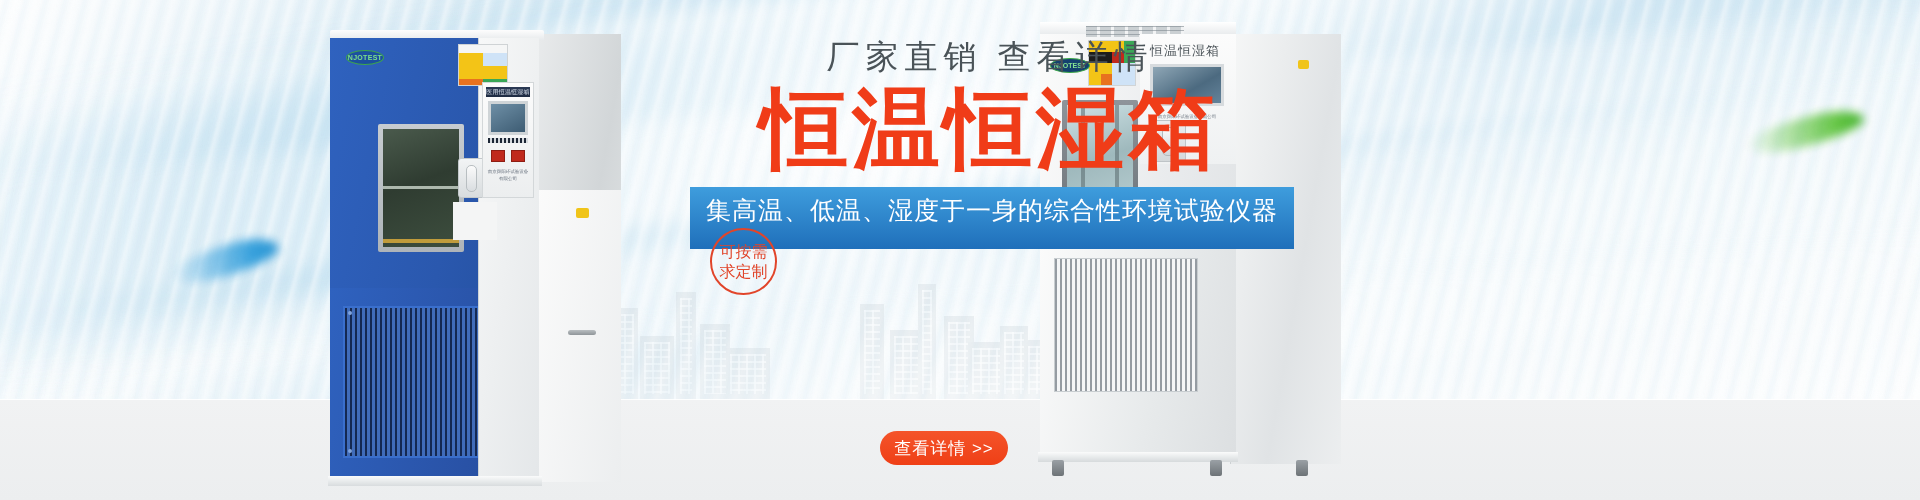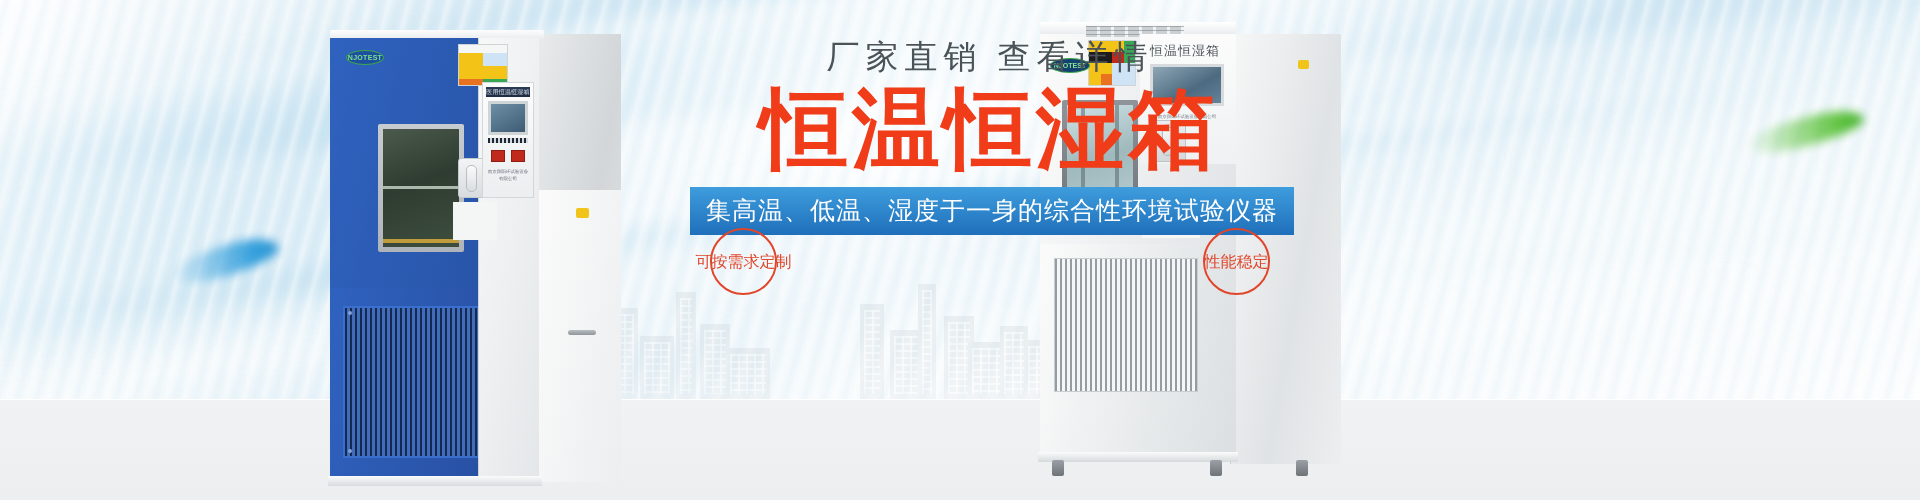--- a/index.html
+++ b/index.html
@@ -48,27 +48,27 @@
   .leaf-blue2{left:1215px;top:72px;width:120px;height:26px;
     background:linear-gradient(95deg,rgba(255,255,255,0),#29a7e0 80%);transform:rotate(-18deg);opacity:.9;}
   .leaf-green{left:1745px;top:118px;width:120px;height:28px;
     background:linear-gradient(95deg,rgba(255,255,255,0),#5cc23a 78%,#39ad24);transform:rotate(-14deg);opacity:.95;}
 
   
   .copy{position:absolute;left:690px;top:40px;width:600px;text-align:center;}
   .tagline{font-size:33px;color:#4a5358;letter-spacing:6px;line-height:1;white-space:nowrap;}
   .headline{margin-top:10px;font-size:88px;font-weight:bold;letter-spacing:4px;
     line-height:1.05;color:#f03c18;white-space:nowrap;}
-  .subbar{margin:12px auto 0;display:inline-block;padding:7px 16px 8px;
+  .subbar{margin:12px auto 0;display:inline-block;padding:7px 16px 22px;
     background:linear-gradient(#3e9ddd,#1f6fba);color:#fff;font-size:25px;letter-spacing:1px;white-space:nowrap;}
 
   
   .badges{position:absolute;left:710px;top:228px;width:560px;display:flex;justify-content:space-between;}
   .badge{width:63px;height:63px;border:2px solid #e1452a;border-radius:50%;
-    display:flex;flex-direction:row;align-items:center;justify-content:center;
+    display:flex;flex-direction:column;align-items:center;justify-content:center;
     color:#e1452a;font-size:16px;line-height:1.25;background:transparent;}
   .badge span{display:block;white-space:nowrap;}
 
   
   .cta{position:absolute;left:880px;top:431px;width:128px;height:34px;border-radius:17px;
     background:linear-gradient(#f4542a,#ef3f16);color:#fff;font-size:17px;letter-spacing:1px;
     display:flex;align-items:center;justify-content:center;white-space:nowrap;cursor:pointer;}
 
   
   .machine{position:absolute;}
@@ -308,19 +308,16 @@
     <div class="tagline">厂家直销  查看详情</div>
     <div class="headline">恒温恒湿箱</div>
     <div><span class="subbar">集高温、低温、湿度于一身的综合性环境试验仪器</span></div>
   </div>
 
   <div class="badges" id="badges">
       <div class="badge">
         <span>可按需</span>
         <span>求定制</span>
       </div>
-      <div class="badge">
-        <span>性能</span>
-        <span>稳定</span>
-      </div>
-    </div>
-
+    </div>
+
+  <div class="cta">查看详情 &gt;&gt;</div>
 </div>
 
 </body></html>

